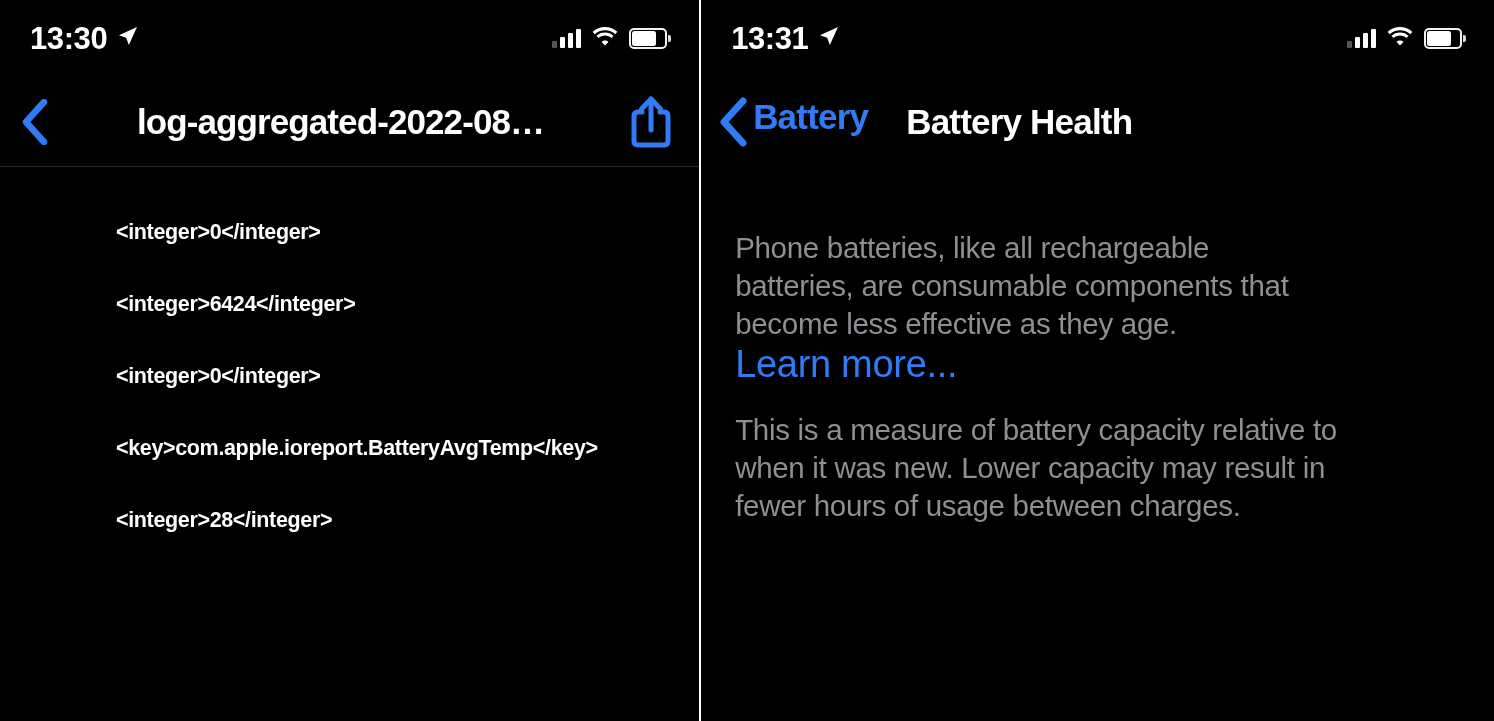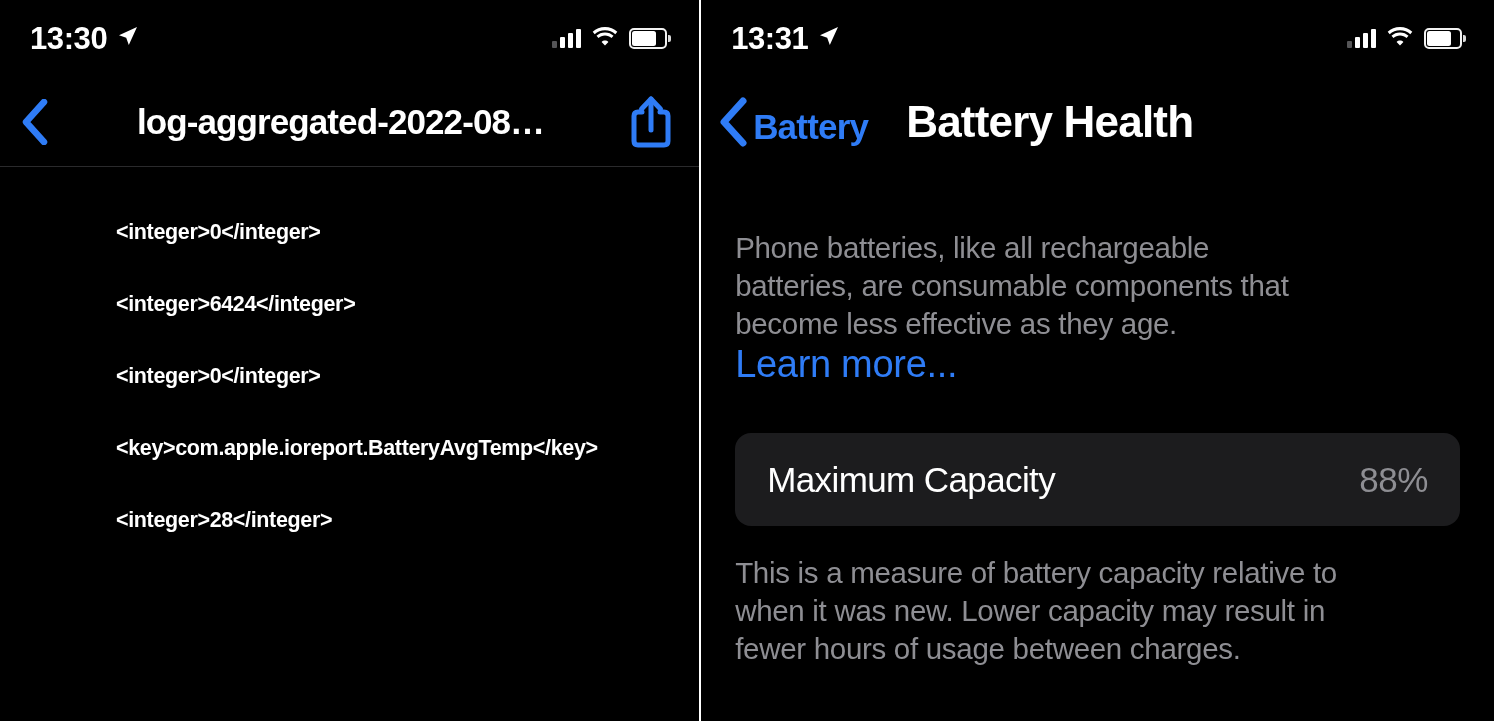--- a/index.html
+++ b/index.html
@@ -126,33 +126,33 @@
   .nav-sep {
     position: absolute;
     left: 0; right: 0; bottom: 0;
     height: 1px;
     background: #2a2a2c;
   }
 
   .nav-bar-right { padding: 0 20px 0 16px; gap: 0; }
   .back-group {
     display: flex;
-    align-items: flex-end;
+    align-items: flex-start;
     gap: 4px;
     cursor: pointer;
   }
   .back-label {
     color: #2f7cf6;
     font-size: 35px;
     font-weight: bold;
     letter-spacing: -0.8px;
   }
   .nav-title-settings {
     color: #ffffff;
-    font-size: 44px;
+    font-size: 35px;
     font-weight: bold;
     letter-spacing: -0.8px;
     margin-left: 38px;
   }
 
   
   .xml-body {
     position: relative;
     padding: 5px 0 0 0;
     color: #ffffff;
@@ -345,22 +345,18 @@
         </svg>
         <span class="back-label">Battery</span>
       </span>
       <span class="nav-title-settings">Battery Health</span>
     </div>
 
     <div class="bh-body">
       <div class="bh-intro">Phone batteries, like all rechargeable batteries, are consumable components that become less effective as they age.</div>
       <span class="bh-learn">Learn more...</span>
 
-      <div class="bh-card">
-        <span class="bh-card-label">Maximum Capacity</span>
-        <span class="bh-card-value">88%</span>
-      </div>
 
       <div class="bh-footnote">This is a measure of battery capacity relative to when it was new. Lower capacity may result in fewer hours of usage between charges.</div>
     </div>
   </div>
 
 </div>
 
 </body></html>

